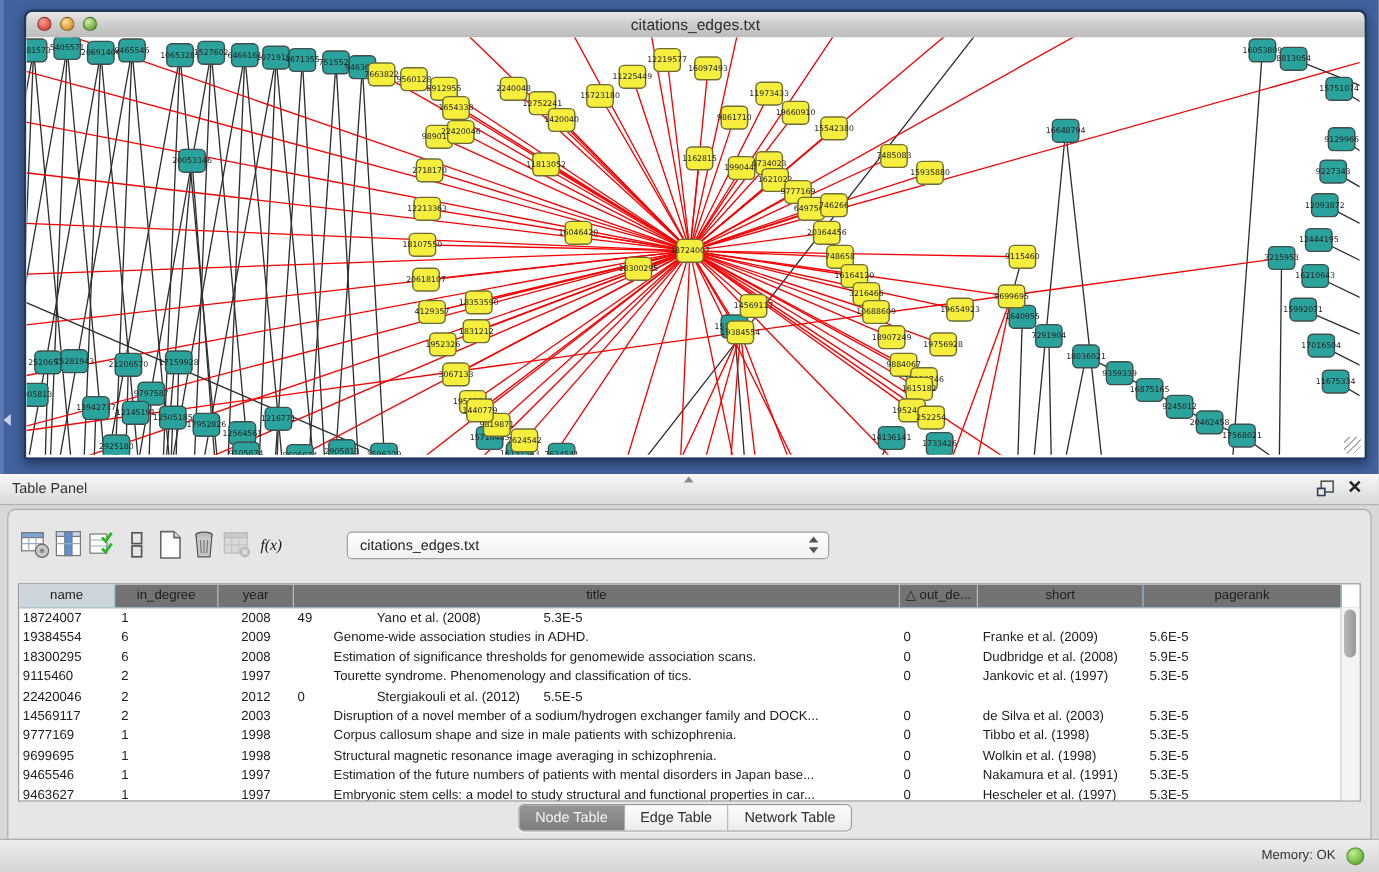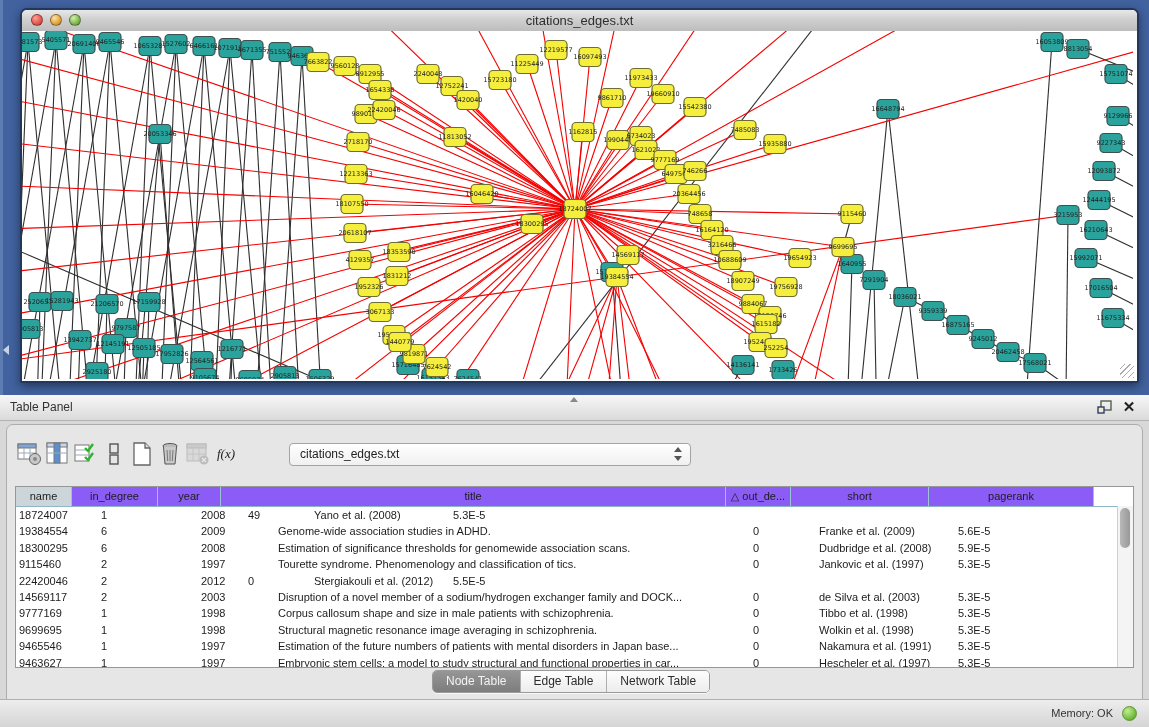--- a/index.html
+++ b/index.html
@@ -49,21 +49,21 @@
   .dropdown{position:absolute;left:272px;top:2px;width:390px;height:21px;
     background:linear-gradient(#ffffff,#f0f0f0);border:1px solid #a3a3a3;border-radius:4px;
     font-size:12px;color:#222;line-height:21px;padding-left:10px;box-sizing:content-box;cursor:pointer;}
   .stepper{position:absolute;right:7px;top:3px;width:9px;height:15px;}
   .stepper div{width:0;height:0;border-left:4px solid transparent;border-right:4px solid transparent;}
   .stepper .up{border-bottom:5px solid #555;margin-bottom:4px;}
   .stepper .dn{border-top:5px solid #555;}
   .tableWrap{position:absolute;left:8px;right:8px;top:61px;bottom:31px;background:#fff;
     border:1px solid #979797;overflow:hidden;}
   .thead{display:flex;height:19px;border-bottom:1px solid #8fb5c6;}
-  .th{background:#8b5cf6;border-right:1px solid #9cc4d6;box-sizing:border-box;font-size:11px;
+  .th{background:#737373;border-right:1px solid #9cc4d6;box-sizing:border-box;font-size:11px;
     color:#1d1d1d;text-align:center;line-height:19px;overflow:hidden;white-space:nowrap;cursor:pointer;}
   .th.sel{background:#ccd6da;}
   .trow{display:flex;height:16.4px;line-height:16.4px;font-size:11px;color:#1c1c1c;cursor:default;}
   .td{box-sizing:border-box;overflow:hidden;white-space:nowrap;}
   .vscroll{position:absolute;right:0;top:19px;bottom:0;width:15px;background:#f4f4f4;
     border-left:1px solid #cfcfcf;}
   .vthumb{position:absolute;left:2px;top:2px;width:10px;height:40px;border-radius:5px;
     background:linear-gradient(90deg,#b9b9b9,#989898);cursor:pointer;}
   .tabs{position:absolute;left:425px;bottom:6px;height:21px;display:flex;
     border:1px solid #9a9a9a;border-radius:5px;overflow:hidden;
@@ -829,21 +829,21 @@
         <span>citations_edges.txt</span>
         <div class="stepper">
           <div class="up"></div>
             <div class="dn"></div>
         </div>
       </div>
     </div>
 
     <div class="tableWrap">
       <div class="thead" id="thead">
-          <div class="th sel" style="width: 56px;">name</div>
+          <div class="th sel" style="width: 80px;">name</div>
           <div class="th" style="width: 86px;">in_degree</div>
           <div class="th" style="width: 63px;">year</div>
           <div class="th" style="width: 505px;">title</div>
           <div class="th" style="width: 65px;">△ out_de...</div>
           <div class="th" style="width: 138px;">short</div>
           <div class="th" style="width: 165px;">pagerank</div>
         </div>
       <div id="tbody">
           <div class="trow">
             <div class="td" style="width: 80px; padding-left: 3px;">18724007</div>

